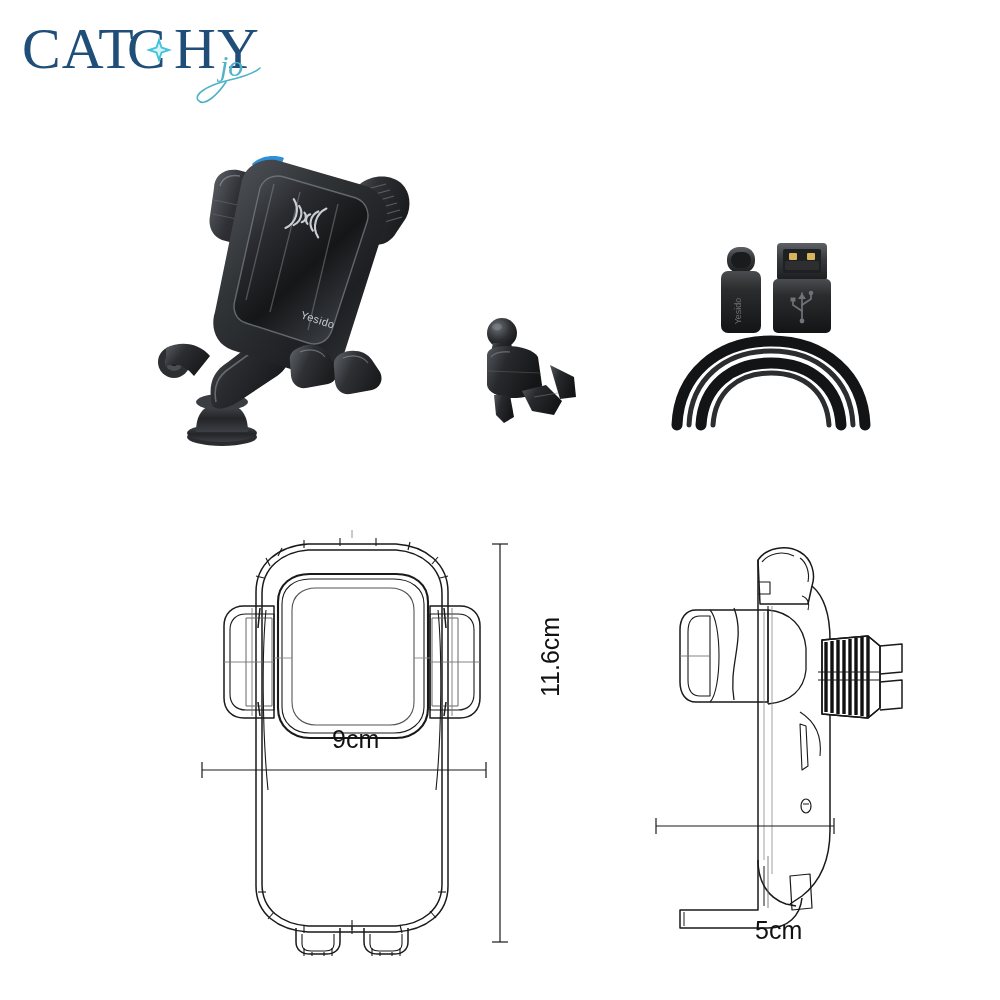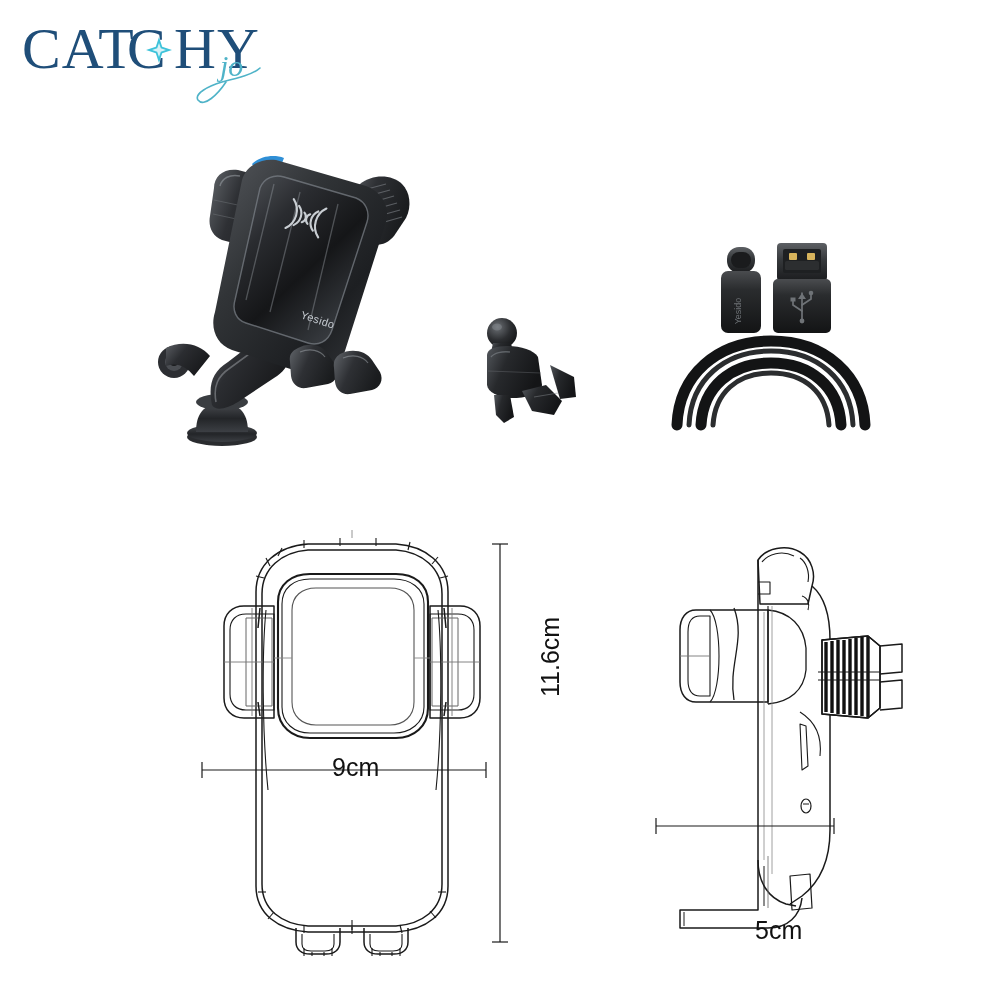--- a/index.html
+++ b/index.html
@@ -57,21 +57,21 @@
   .dim-label {
     position: absolute;
     font-family: "Liberation Sans", sans-serif;
     font-size: 25px;
     color: #111111;
     letter-spacing: 0px;
     white-space: nowrap;
   }
   #dim-width-label {
     left: 332px;
-    top: 753px;
+    top: 725px;
   }
   #dim-height-label {
     left: 536px;
     top: 697px;
     transform: rotate(-90deg);
     transform-origin: 0 0;
   }
   #dim-depth-label {
     left: 755px;
     top: 916px;

